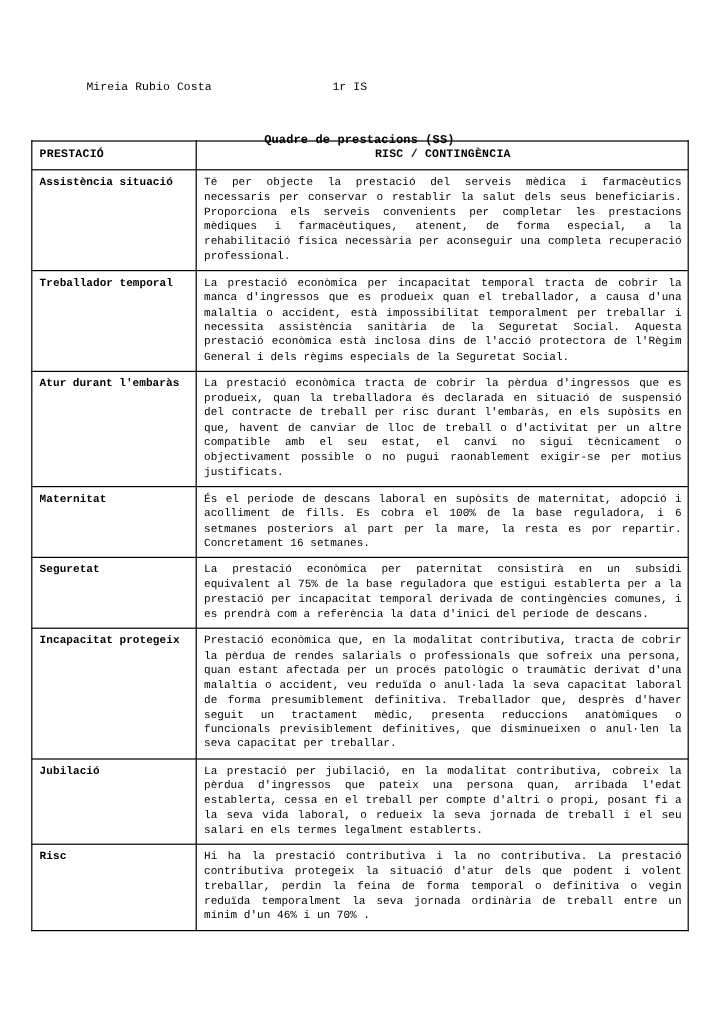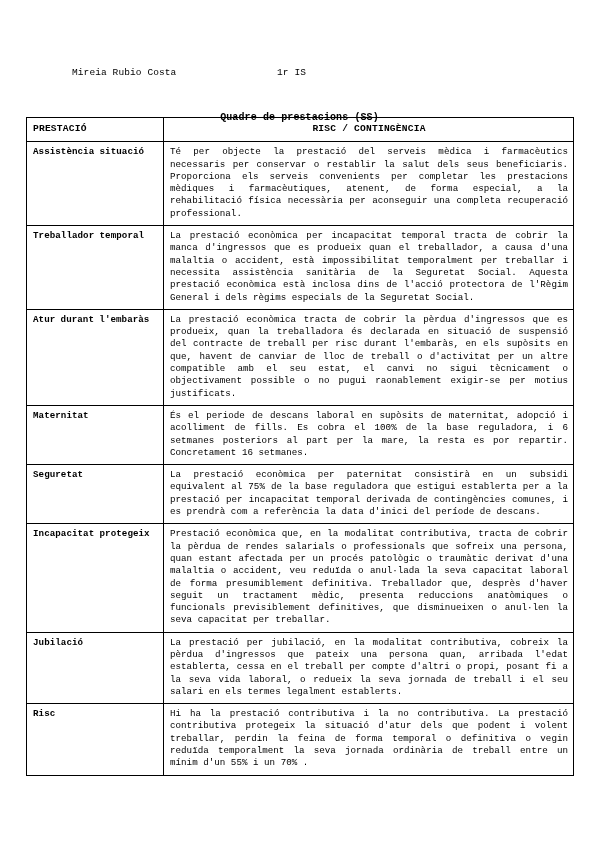--- a/index.html
+++ b/index.html
@@ -141,18 +141,18 @@
       <tr>
         <td class="cell-label">Incapacitat protegeix</td>
         <td class="cell-desc">Prestació econòmica que, en la modalitat contributiva, tracta de cobrir la pèrdua de rendes salarials o professionals que sofreix una persona, quan estant afectada per un procés patològic o traumàtic derivat d'una malaltia o accident, veu reduïda o anul·lada la seva capacitat laboral de forma presumiblement definitiva. Treballador que, desprès d'haver seguit un tractament mèdic, presenta reduccions anatòmiques o funcionals previsiblement definitives, que disminueixen o anul·len la seva capacitat per treballar.</td>
       </tr>
       <tr>
         <td class="cell-label">Jubilació</td>
         <td class="cell-desc">La prestació per jubilació, en la modalitat contributiva, cobreix la pèrdua d'ingressos que pateix una persona quan, arribada l'edat establerta, cessa en el treball per compte d'altri o propi, posant fi a la seva vida laboral, o redueix la seva jornada de treball i el seu salari en els termes legalment establerts.</td>
       </tr>
       <tr>
         <td class="cell-label">Risc</td>
-        <td class="cell-desc">Hi ha la prestació contributiva i la no contributiva. La prestació contributiva protegeix la situació d'atur dels que podent i volent treballar, perdin la feina de forma temporal o definitiva o vegin reduïda temporalment la seva jornada ordinària de treball entre un mínim d'un 55% i un 70% .</td>
+        <td class="cell-desc">Hi ha la prestació contributiva i la no contributiva. La prestació contributiva protegeix la situació d'atur dels que podent i volent treballar, perdin la feina de forma temporal o definitiva o vegin reduïda temporalment la seva jornada ordinària de treball entre un mínim d'un 46% i un 70% .</td>
       </tr>
     </tbody>
   </table>
 
 </div>
 
 </body></html>

